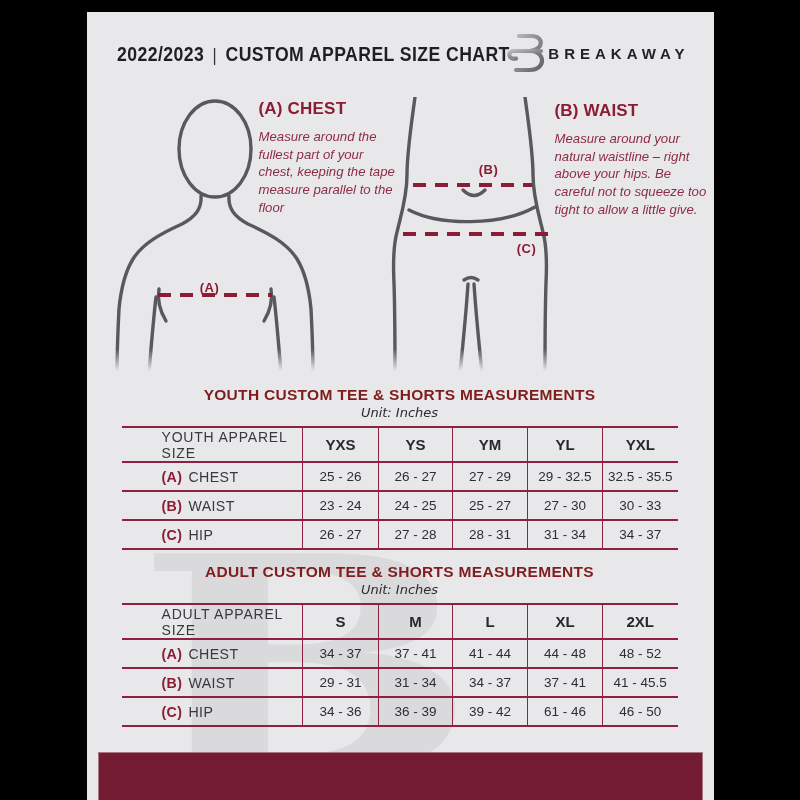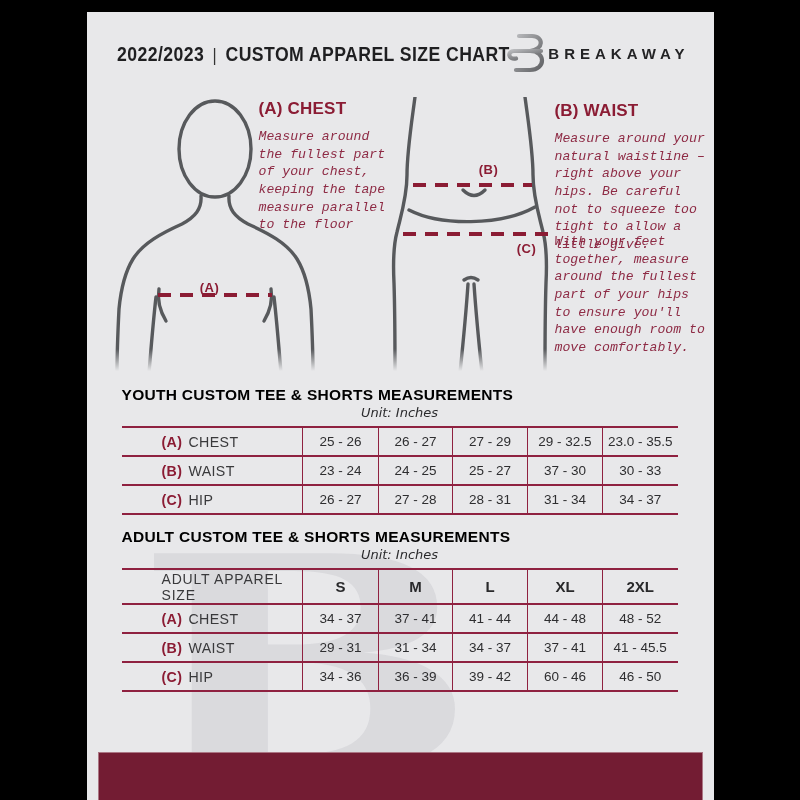--- a/index.html
+++ b/index.html
@@ -37,31 +37,31 @@
   .guide{position:absolute;}
   .guide-a{left:172px;top:2px;width:142px;}
   .guide-b{left:468px;top:4px;width:154px;}
   .guide-c{left:468px;top:136px;width:152px;}
   .guide h3{
     margin:0 0 9px;font-size:17px;font-weight:bold;color:#8b1c34;
     letter-spacing:.2px;font-family:"Liberation Sans",sans-serif;
   }
   .guide p{
     margin:0;font-style:italic;font-size:13.2px;line-height:1.34;
-    color:#8e2b45;white-space:pre-line;font-family:Liberation Mono, monospace;
+    color:#8e2b45;white-space:pre-line;font-family:Liberation Sans, sans-serif;
   }
   .fade{
     position:absolute;left:0;top:252px;width:460px;height:26px;
     background:linear-gradient(to bottom,rgba(232,232,234,0),#e8e8ea 85%);
   }
   
   .tables{position:relative;z-index:1;}
   .tbl-head{
-    margin:13px 35px 1px;width:556px;text-align:left;
-    font-weight:bold;font-size:15.5px;letter-spacing:.3px;color:#000000;
+    margin:13px 35px 1px;width:556px;text-align:center;
+    font-weight:bold;font-size:15.5px;letter-spacing:.3px;color:#7f1d1d;
   }
   .tbl-unit{
     margin:0 35px 6px;width:556px;text-align:center;
     font-style:italic;font-size:13px;color:#2b2b2d;
     font-family:"DejaVu Sans",sans-serif;
   }
   table.size-table{
     margin-left:35px;width:556px;border-collapse:collapse;table-layout:fixed;
     border-top:2px solid #8f2140;border-bottom:2px solid #8f2140;
   }
@@ -149,22 +149,20 @@
 
     <div class="guide guide-a">
       <h3>(A) CHEST</h3>
       <p>Measure around the fullest part of your chest, keeping the tape measure parallel to the floor</p>
     </div>
     <div class="guide guide-b">
       <h3>(B) WAIST</h3>
       <p>Measure around your natural waistline – right above your hips. Be careful not to squeeze too tight to allow a little give.</p>
     </div>
     <div class="guide guide-c">
-      <p>With your feet together, measure around the fullest part of your hips to ensure you'll
-have enough room to move comfortably.</p>
     </div>
 
     <div class="fade"></div>
   </div>
 
   <div class="watermark">B</div>
 
   <div class="tables">
 
     <div class="tbl-head">YOUTH CUSTOM TEE &amp; SHORTS MEASUREMENTS</div>
@@ -172,34 +170,42 @@
     <table class="size-table">
       <colgroup>
         <col style="width:181px">
           <col style="width:76px">
           <col style="width:74px">
         <col style="width:75px">
           <col style="width:75px">
           <col style="width:75px">
       </colgroup>
       <tbody>
+          <tr>
+        <th class="label-h">YOUTH APPAREL SIZE</th>
+        <th>YXS</th>
+        <th>YS</th>
+        <th>YM</th>
+        <th>YL</th>
+        <th>YXL</th>
+      </tr>
       <tr>
         <td class="row-label"><span class="prefix">(A)</span><span>CHEST</span></td>
         <td>25 - 26</td>
         <td>26 - 27</td>
         <td>27 - 29</td>
         <td>29 - 32.5</td>
-        <td>23.0 - 35.5</td>
+        <td>32.5 - 35.5</td>
       </tr>
       <tr>
         <td class="row-label"><span class="prefix">(B)</span><span>WAIST</span></td>
         <td>23 - 24</td>
         <td>24 - 25</td>
         <td>25 - 27</td>
-        <td>37 - 30</td>
+        <td>27 - 30</td>
         <td>30 - 33</td>
       </tr>
       <tr>
         <td class="row-label"><span class="prefix">(C)</span><span>HIP</span></td>
         <td>26 - 27</td>
         <td>27 - 28</td>
         <td>28 - 31</td>
         <td>31 - 34</td>
         <td>34 - 37</td>
       </tr>
@@ -240,21 +246,21 @@
         <td>31 - 34</td>
         <td>34 - 37</td>
         <td>37 - 41</td>
         <td>41 - 45.5</td>
       </tr>
       <tr>
         <td class="row-label"><span class="prefix">(C)</span><span>HIP</span></td>
         <td>34 - 36</td>
         <td>36 - 39</td>
         <td>39 - 42</td>
-        <td>60 - 46</td>
+        <td>61 - 46</td>
         <td>46 - 50</td>
       </tr>
     </tbody>
       </table>
   </div>
 
   <div class="footer-bar"></div>
 </div>
 
 </body></html>

